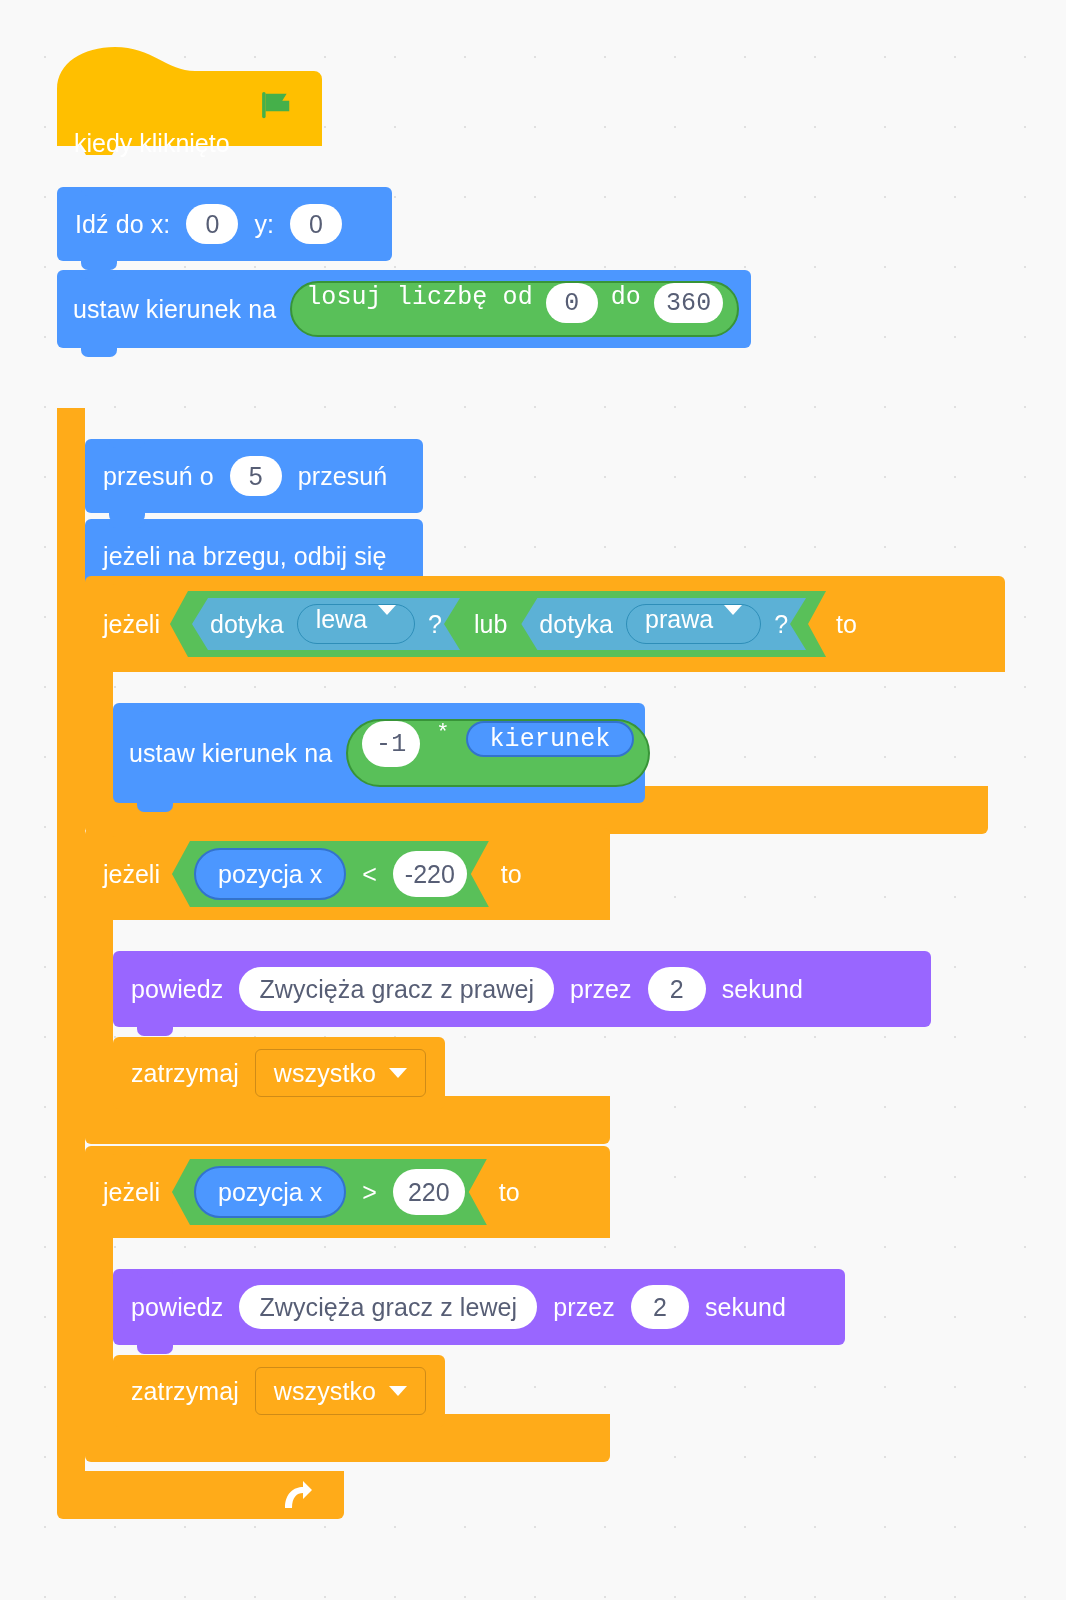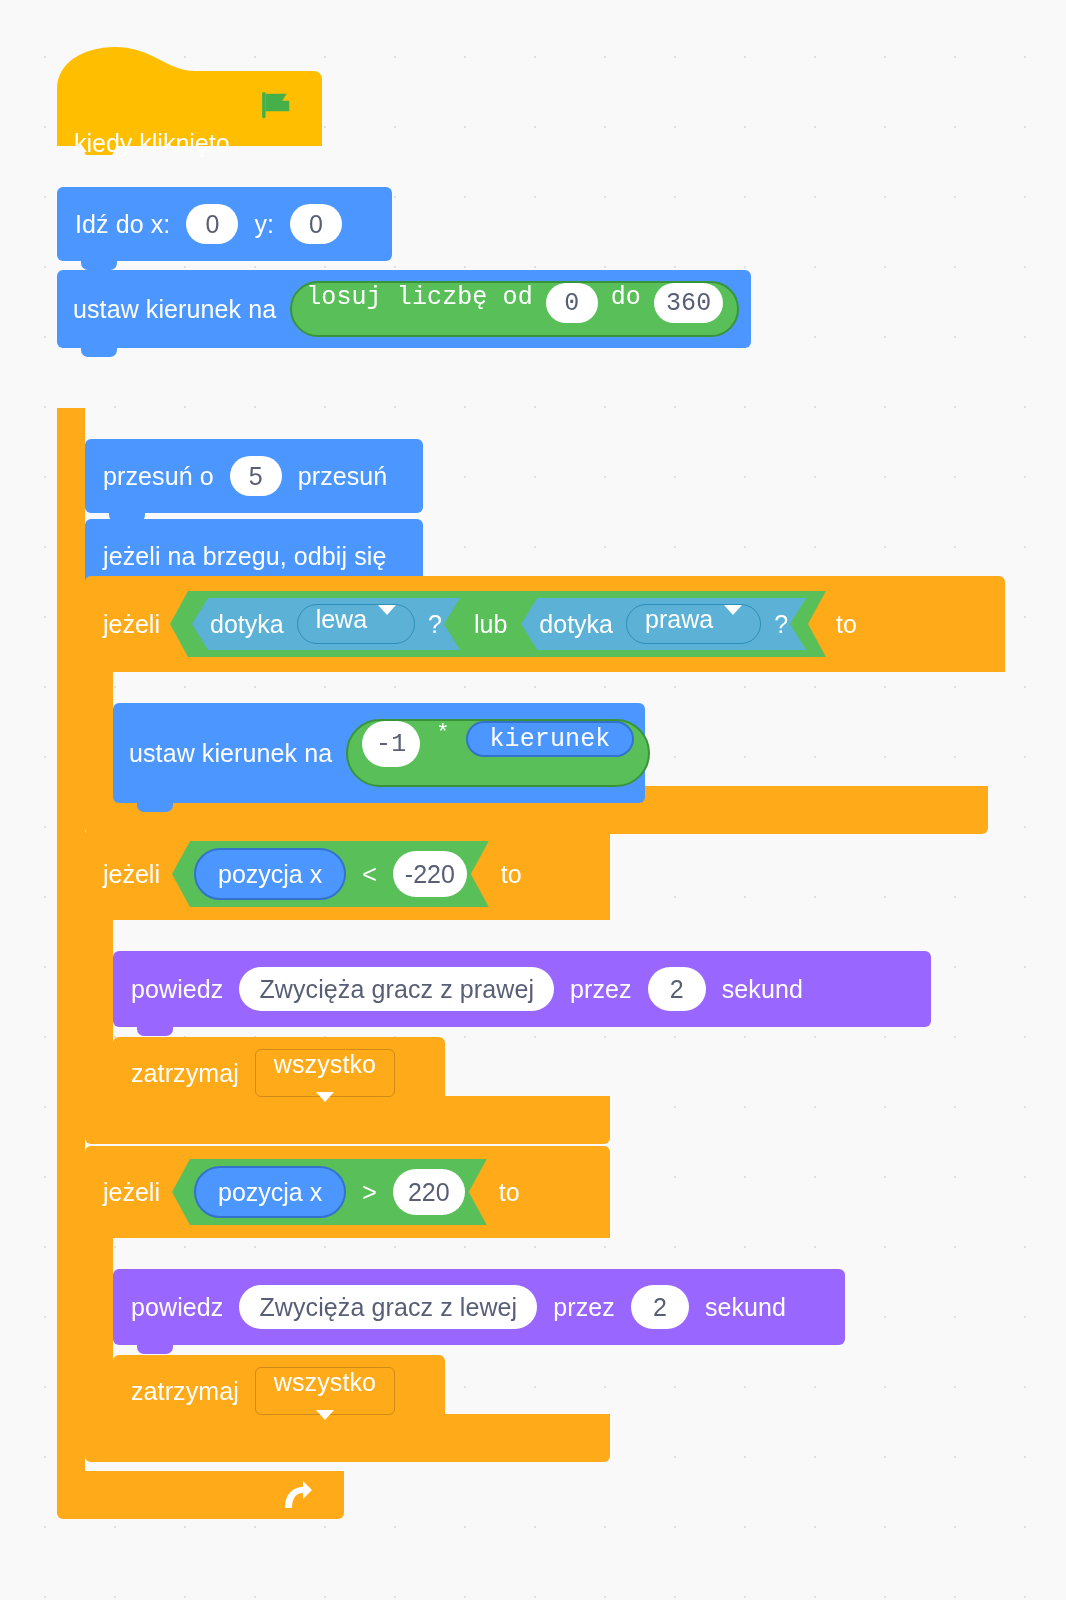--- a/index.html
+++ b/index.html
@@ -49,21 +49,21 @@
   
   .oval-blue{background:#4C97FF;border:2px solid #3373CC;border-radius:999px;
              display:inline-flex;align-items:center;height:42px;padding:0 22px;
              color:#fff;font-size:25px;box-sizing:border-box;}
   
   .ddpill{background:#5CB1D6;border:1px solid #2E8EB8;border-radius:999px;
           display:inline-flex;align-items:flex-start;gap:11px;height:40px;padding:0 18px;
           color:#fff;font-size:25px;box-sizing:border-box;}
   .ddpill-orange{background:#FFAB19;border:1px solid #CF8B17;border-radius:6px;
           display:inline-flex;align-items:center;gap:13px;height:48px;padding:0 18px;
-          color:#fff;font-size:25px;box-sizing:border-box;flex-direction:column;}
+          color:#fff;font-size:25px;box-sizing:border-box;}
   .caret{width:0;height:0;border-left:9px solid transparent;border-right:9px solid transparent;
          border-top:10px solid #fff;display:inline-block;}
 
   
   .hex{display:inline-flex;align-items:center;box-sizing:border-box;}
   .hex-green{background:#59C059;
        clip-path:polygon(18px 0,100% 0,calc(100% - 18px) 50%,100% 100%,18px 100%,0 50%);
        padding:0 20px 0 22px;color:#fff;}
   .hex-sense{background:#5CB1D6;
        clip-path:polygon(16px 0,100% 0,calc(100% - 16px) 50%,100% 100%,16px 100%,0 50%);

